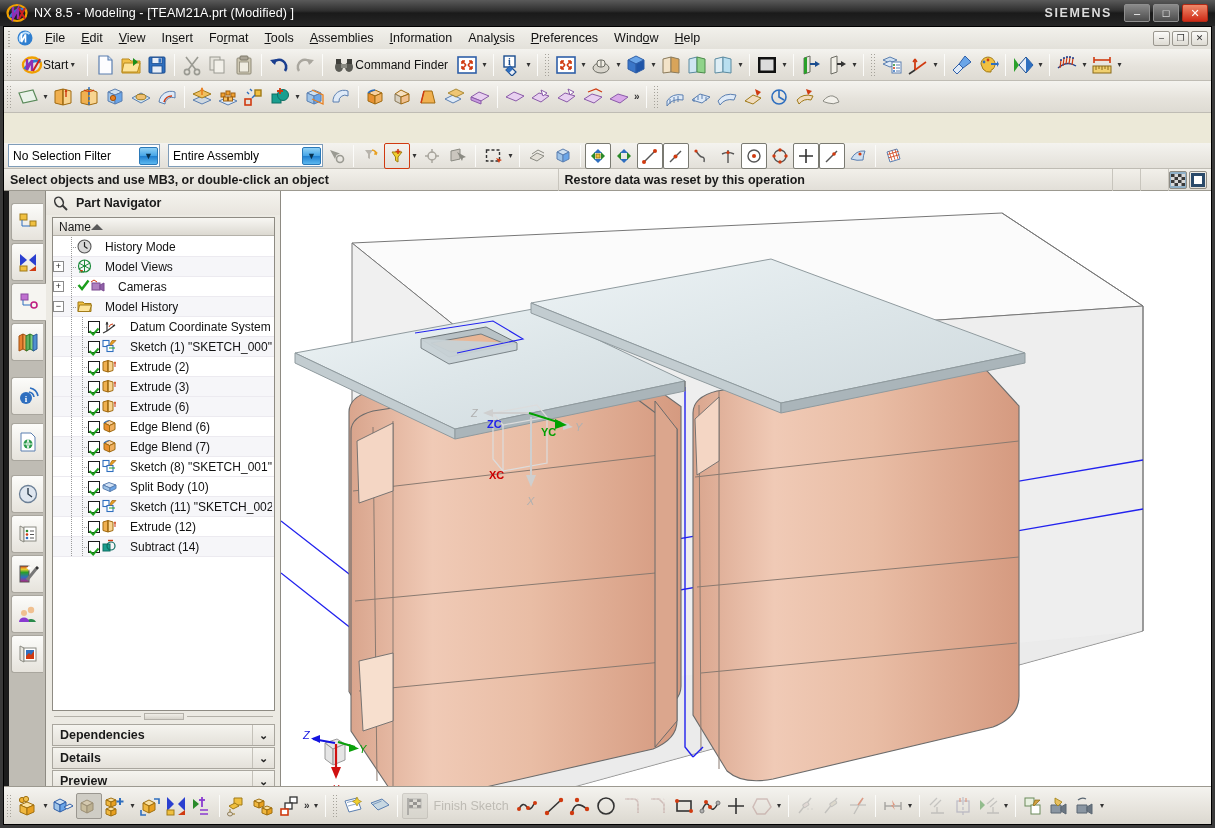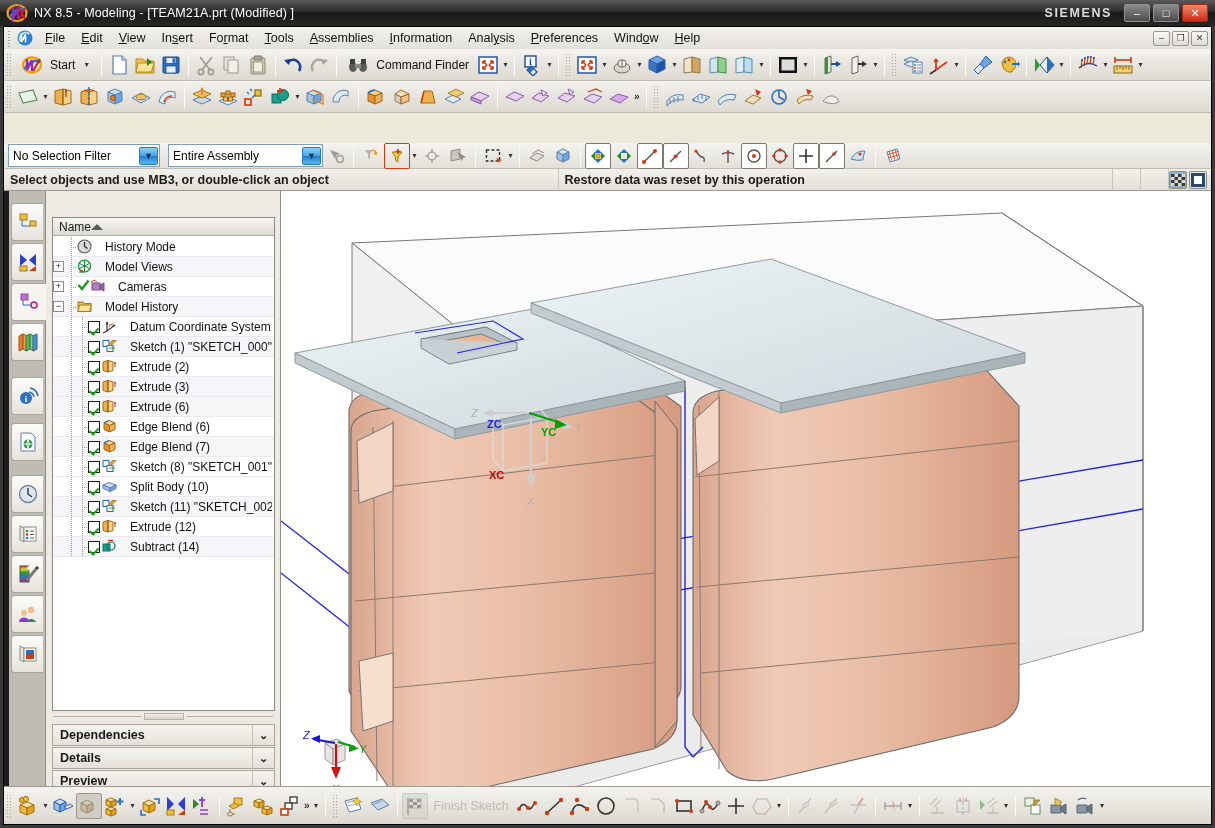--- a/index.html
+++ b/index.html
@@ -76,21 +76,21 @@
   .grip {
     width: 6px; height: 24px; margin: 0 3px 0 2px; flex: 0 0 auto;
     background-image: radial-gradient(#a5a29a 40%, transparent 42%);
     background-size: 3px 3px;
   }
   .tsep { width: 1px; height: 22px; background: #c3c0b8; border-right: 1px solid #fbfbf9; margin: 0 4px; flex: 0 0 auto; }
   .tbtn {
     height: 26px; min-width: 26px; display: inline-flex; align-items: center; justify-content: center;
     border: 1px solid transparent; border-radius: 3px; margin: 0 0px; padding: 0 1px; flex: 0 0 auto;
   }
-  .tbtn.text { padding: 0 5px; font-size: 12px; color: #111; gap: 7px; }
+  .tbtn.text { padding: 0 5px; font-size: 12px; color: #111; gap: 0; }
   .caret { width: 9px; display:inline-block; text-align: center; font-size: 8px; color: #333; flex:0 0 auto;}
   .chev { font-size: 10px; color: #333; margin: 0 2px; font-weight: bold;}
 
   
   .ic { width: 22px; height: 22px; display: inline-block; position: relative; }
   .ic.s18 { width: 18px; height: 18px; }
 
   
   .selbar {
     position: absolute; left: 0; top: 116px; width: 100%; height: 26px;
@@ -1132,20 +1132,29 @@
               <path d="M3 3 L7 5 L7 19 L3 17 z" fill="#e8e6de" stroke="#8a8a82"></path>
               <rect x="7" y="5" width="12" height="13" fill="#fff" stroke="#8a8a82"></rect>
               <rect x="9" y="7" width="8" height="9" fill="#2f6fbf"></rect>
               <path d="M9 13 l3 -3 l2 2 l3 -4 v8 h-8 z" fill="#d03a10"></path>
             </svg>
         </span>
       </div>
     </div>
 
     <div class="pn">
+      <div class="pn-title">
+        <span class="ic s18">
+          <svg width="18" height="18" viewBox="0 0 18 18">
+              <ellipse cx="7" cy="8" rx="4" ry="5" fill="none" stroke="#3a3a3a" stroke-width="1.6" transform="rotate(-30 7 8)"></ellipse>
+              <path d="M10 11 L15 16" stroke="#3a3a3a" stroke-width="2"></path>
+            </svg>
+        </span>
+        <span>Part Navigator</span>
+      </div>
 
       <div class="pn-tree">
         <div class="pn-head">
           <span>Name</span>
           <span class="sortarrow"></span>
         </div>
         <div class="pn-rows" id="tree-rows">
             <div class="trow">
               <span style="width:13px;flex:0 0 auto"></span>
               <span class="dots h"></span>

